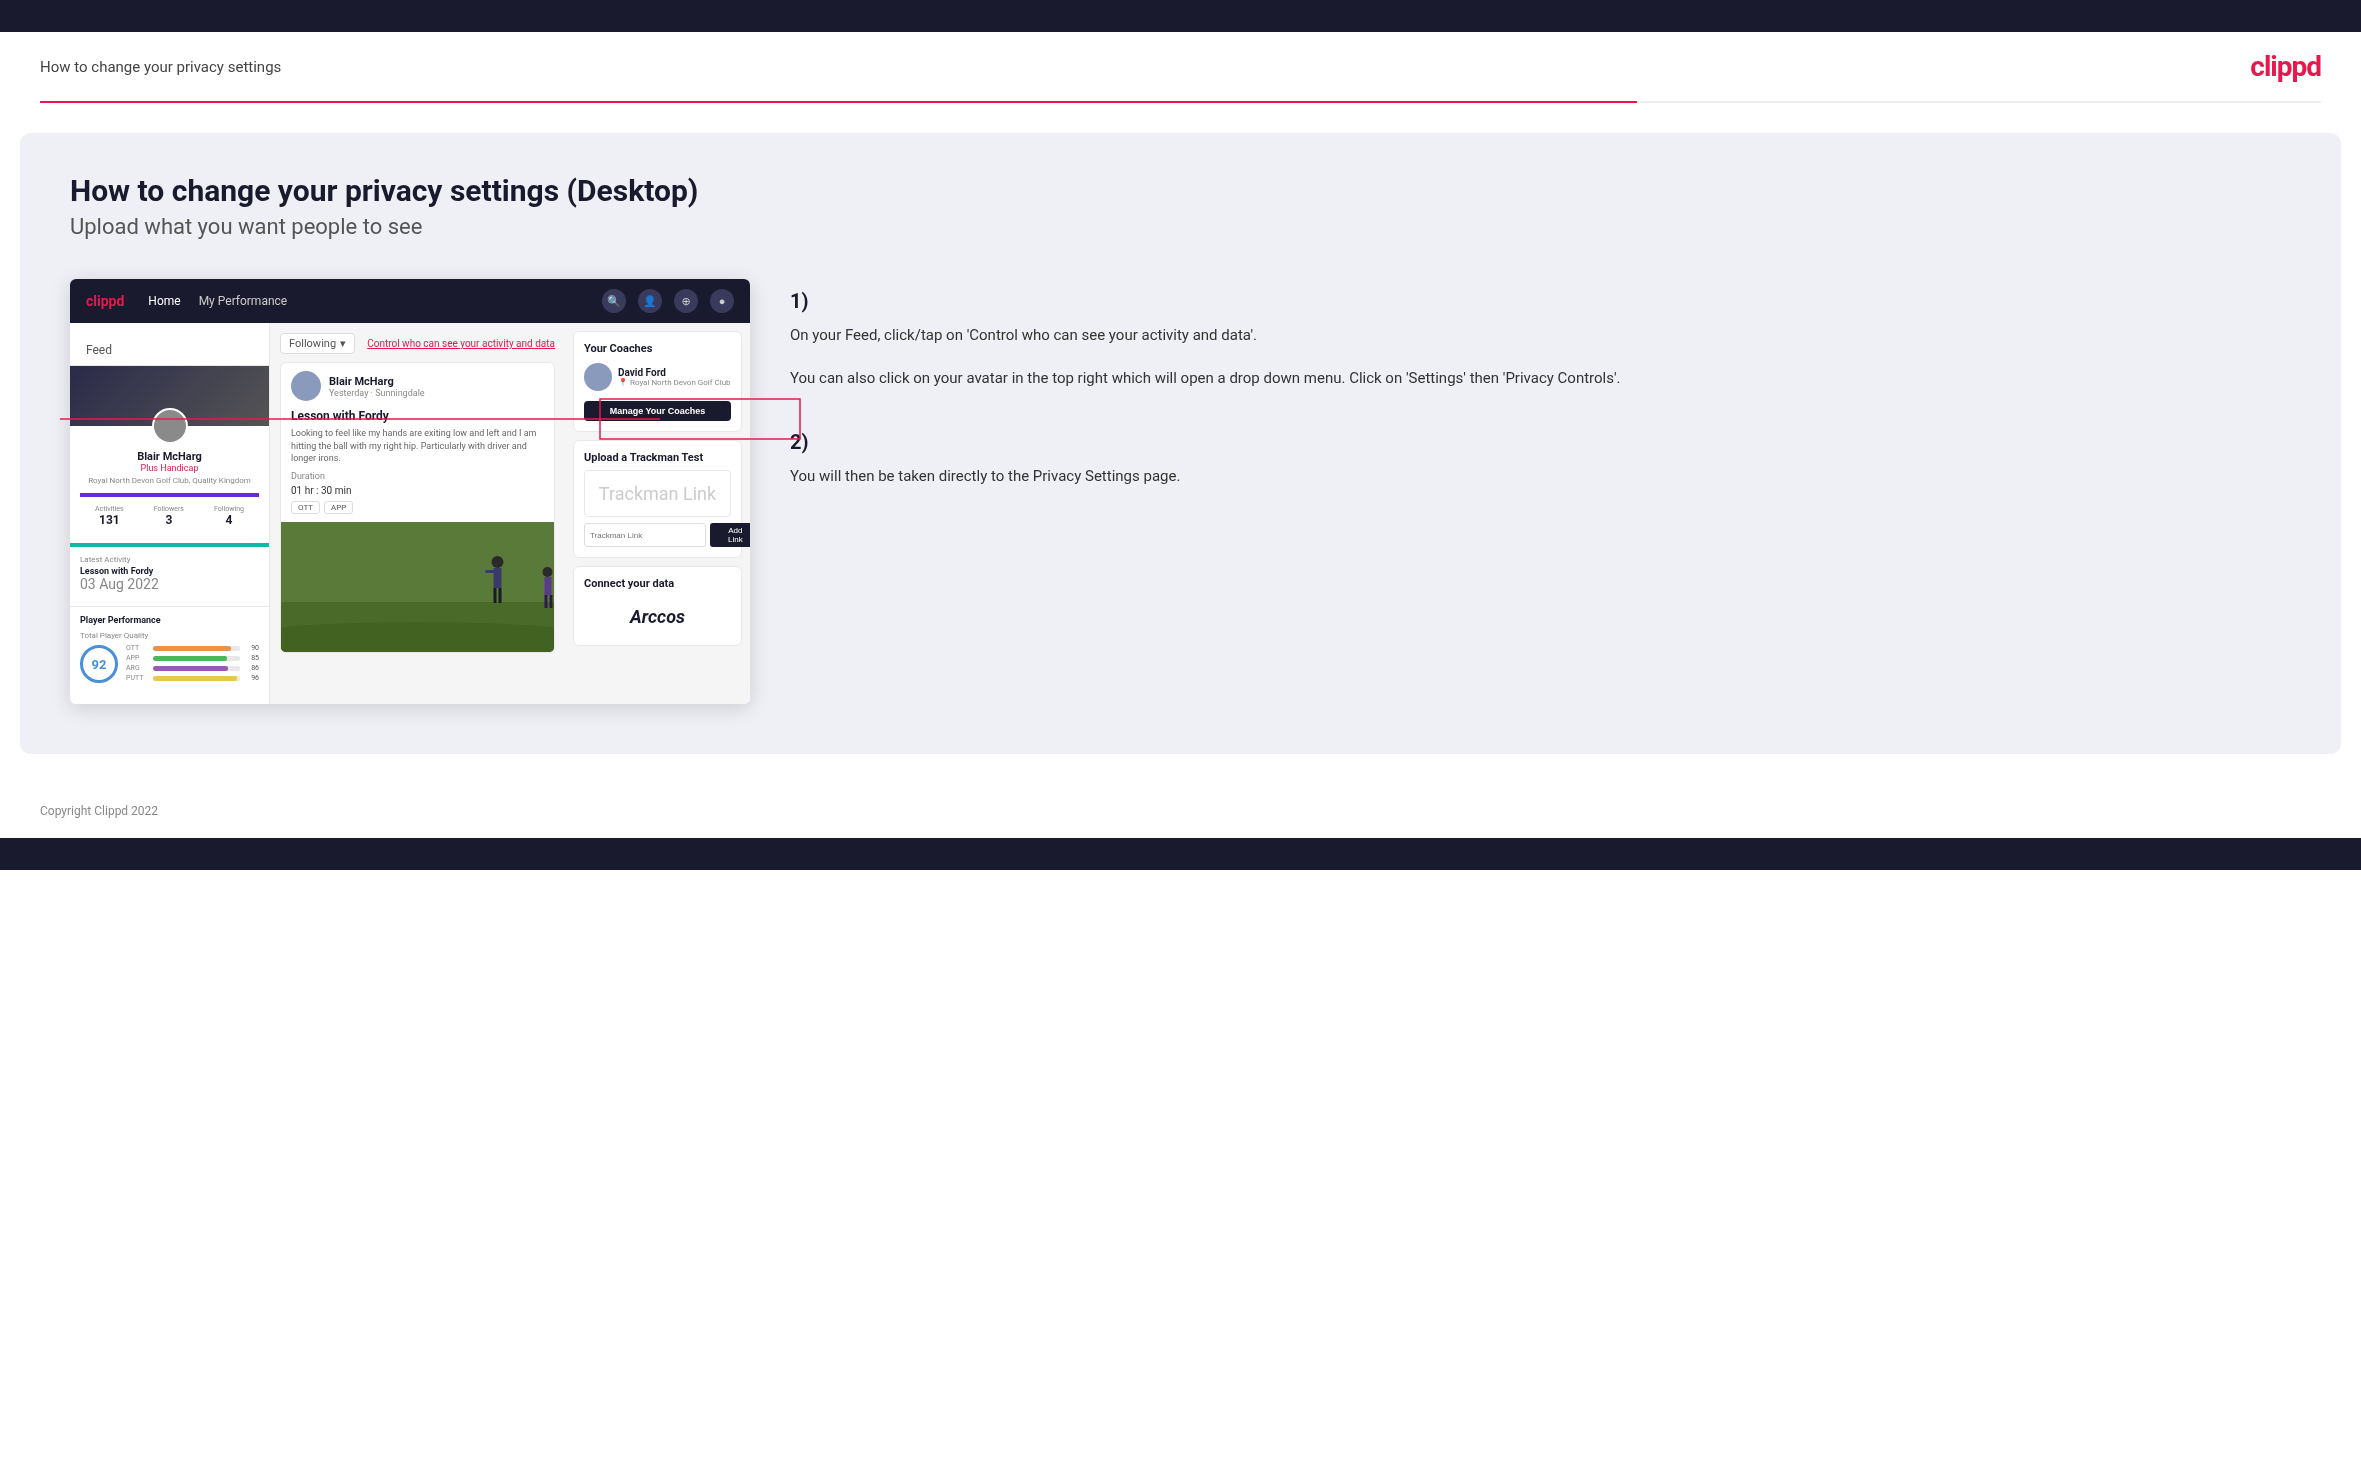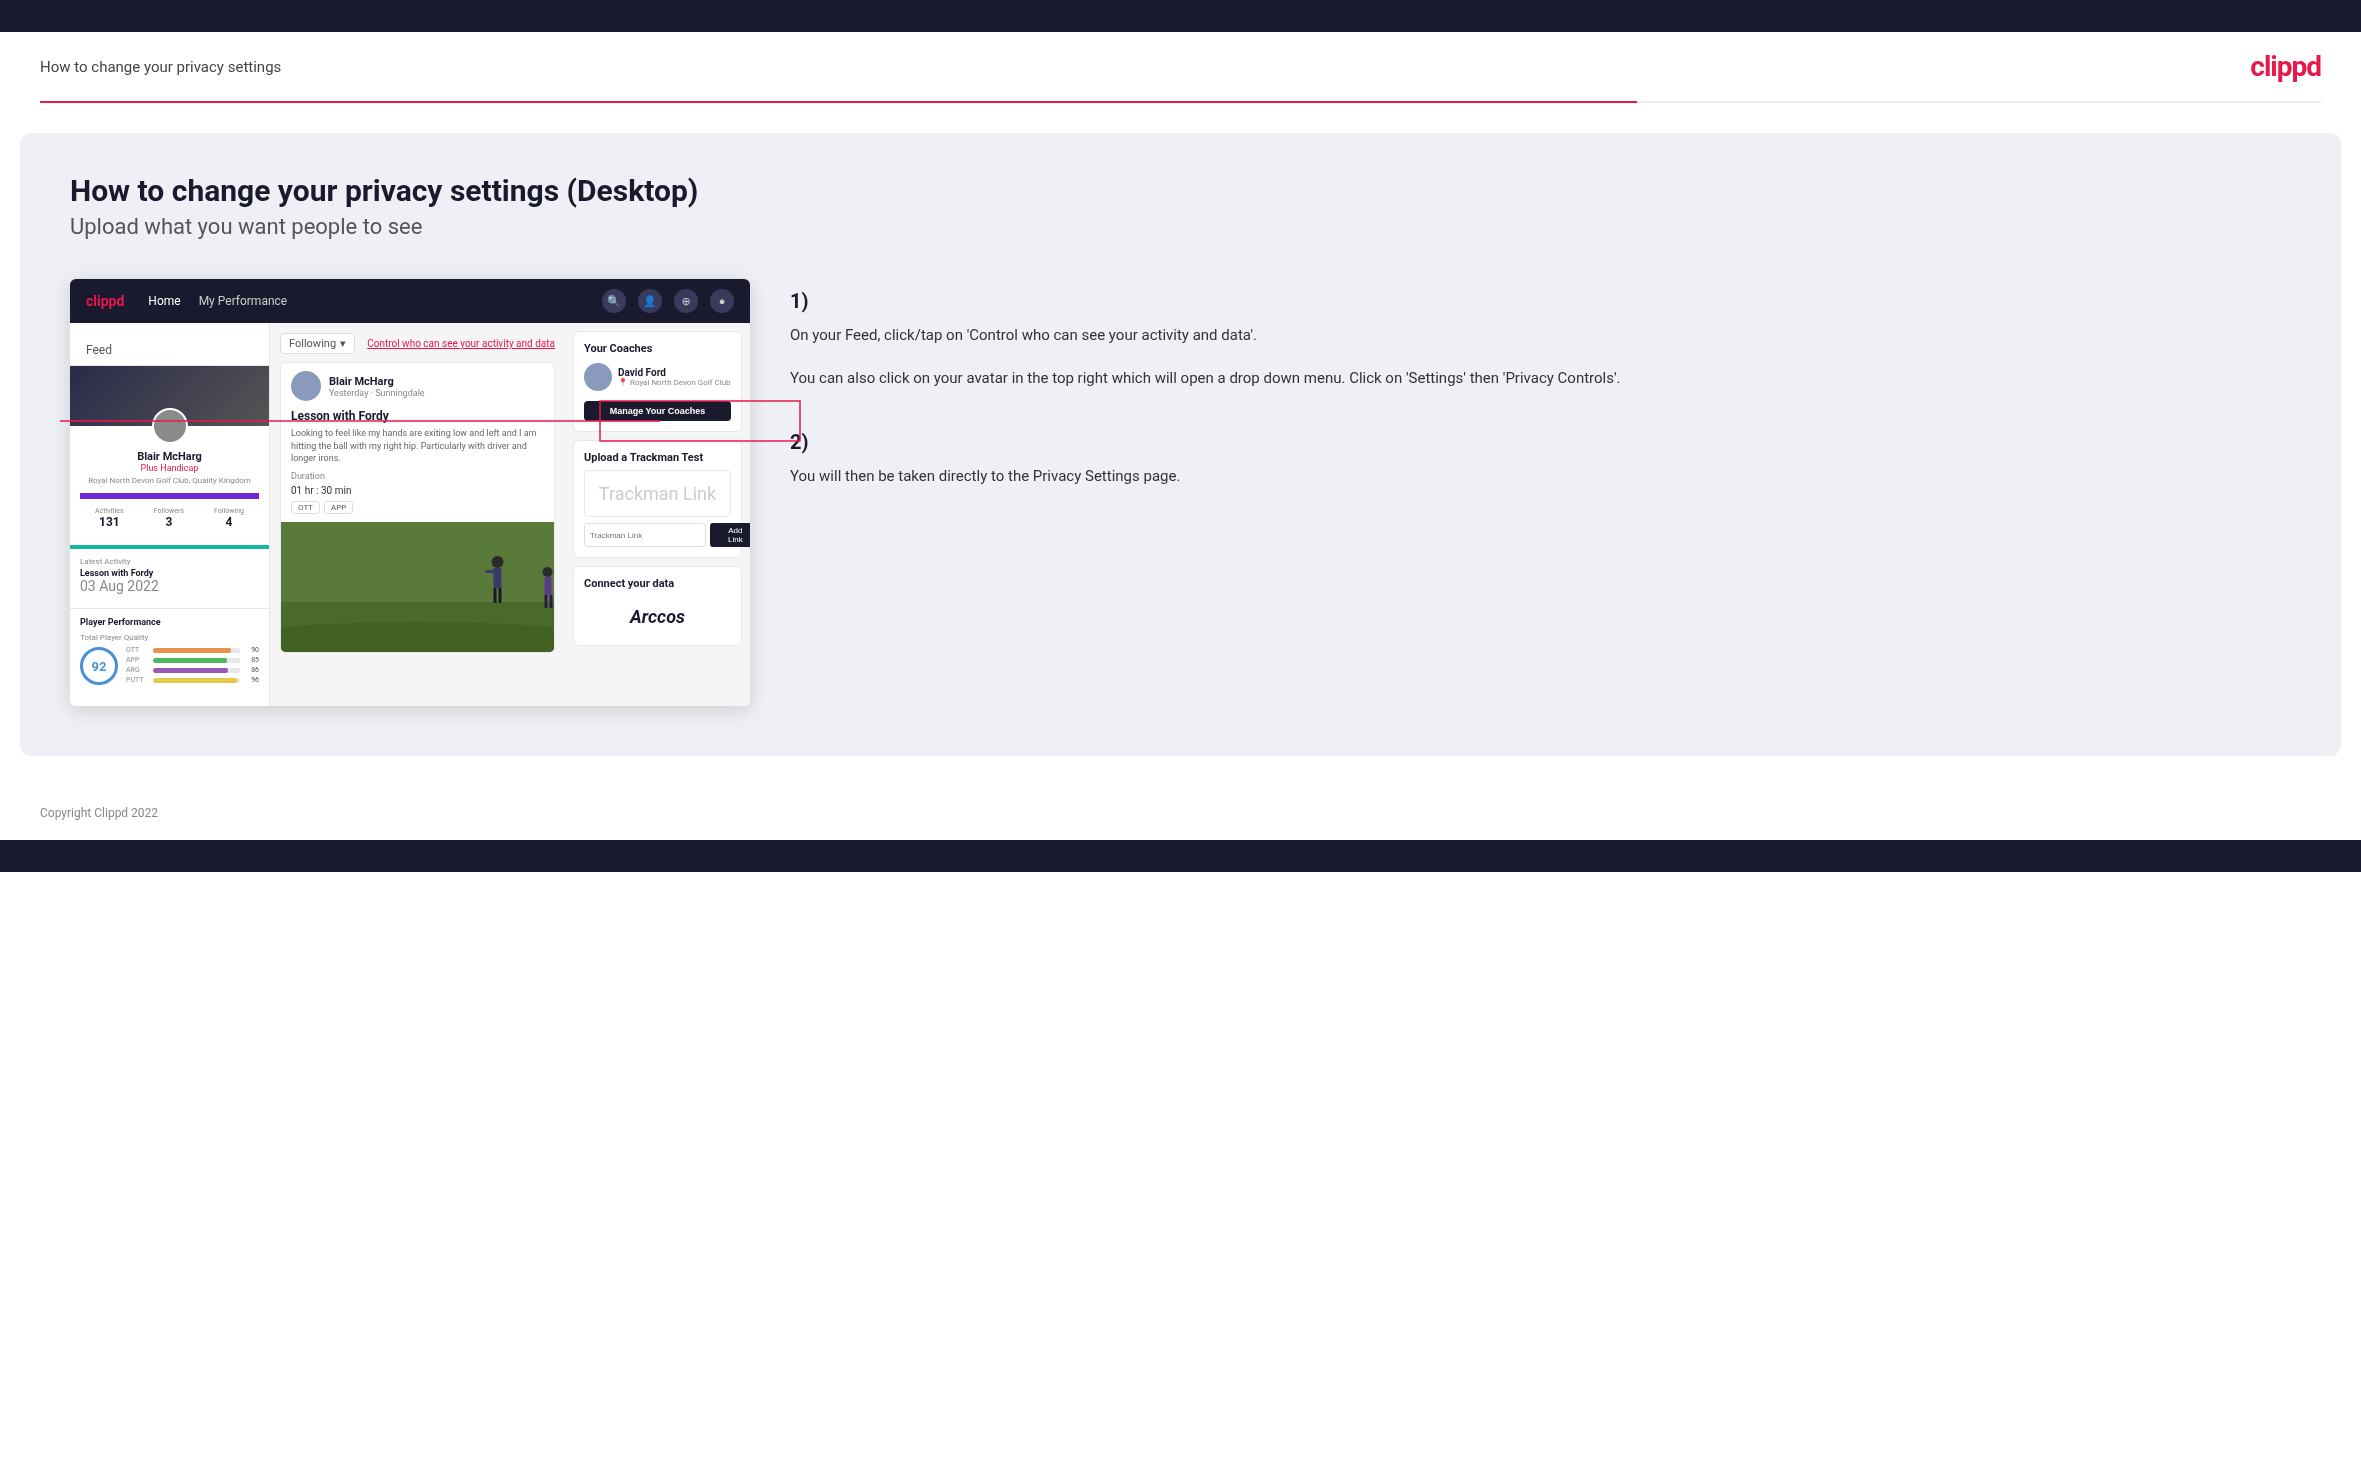--- a/index.html
+++ b/index.html
@@ -168,21 +168,21 @@
       margin-bottom: 3px;
     }
     .profile-club {
       font-size: 8px;
       color: #888;
       margin-bottom: 8px;
     }
     .profile-stats {
       display: flex;
       justify-content: space-around;
-      border-top: 6px solid #6d28d9;
+      border-top: 4px solid #6d28d9;
       padding-top: 8px;
       margin-top: 4px;
     }
     .stat-item {
       text-align: center;
     }
     .stat-label {
       font-size: 7px;
       color: #888;
     }

